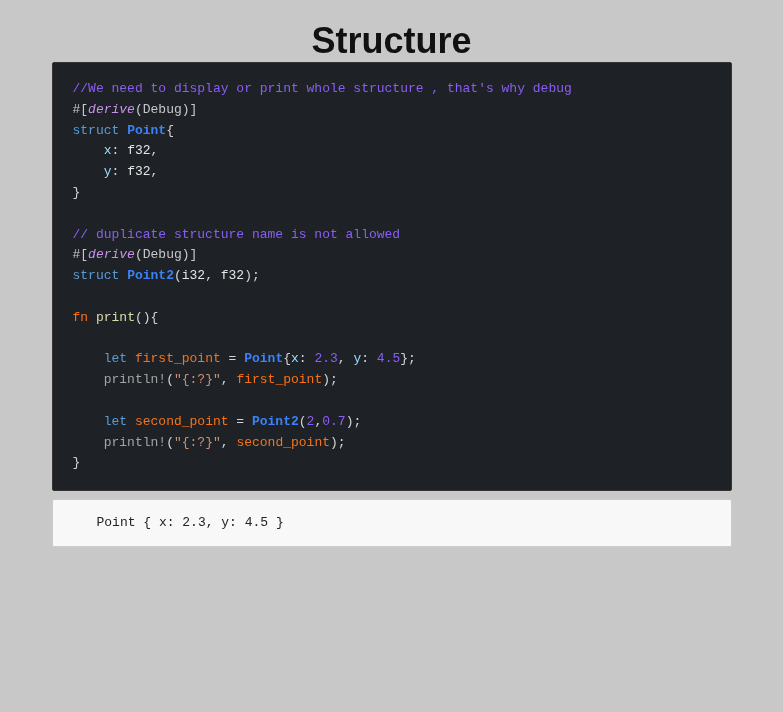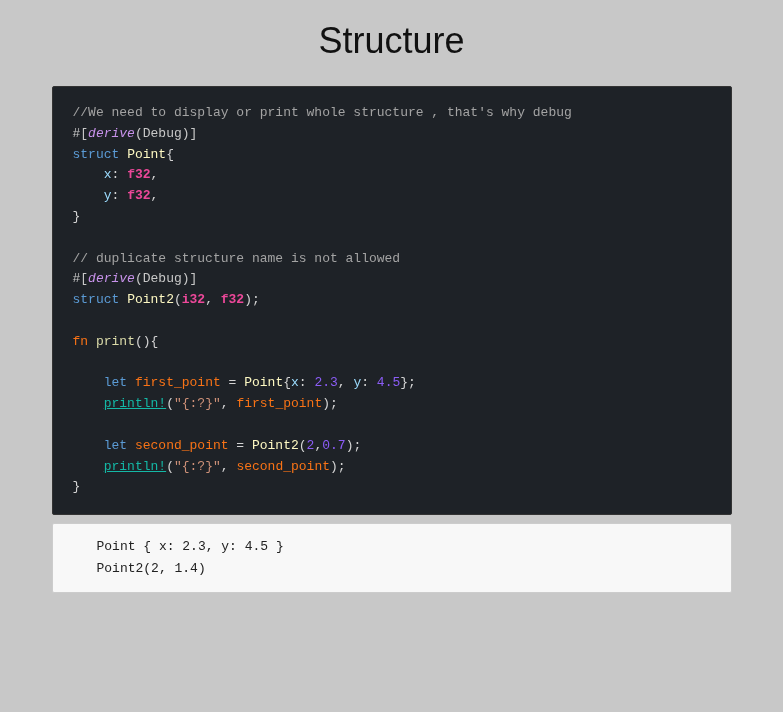--- a/index.html
+++ b/index.html
@@ -10,23 +10,23 @@
       width: 783px;
       min-height: 712px;
       display: flex;
       flex-direction: column;
       align-items: center;
       padding: 20px;
     }
 
     h1 {
       font-size: 36px;
-      font-weight: normal;
+      font-weight: bold;
       color: #111;
-      margin-bottom: 24px;
+      margin-bottom: 0;
       font-family: Arial, sans-serif;
     }
 
     .code-container {
       background-color: #1e2227;
       border: 1px solid #333;
       border-radius: 2px;
       width: 680px;
       padding: 16px 20px;
       margin-bottom: 8px;
@@ -40,34 +40,34 @@
       padding: 12px 16px;
     }
 
     pre {
       font-family: 'Courier New', Courier, monospace;
       font-size: 13px;
       line-height: 1.6;
       white-space: pre;
     }
 
-    .c-comment { color: #a3a3a3; }
+    .c-comment { color: #8b5cf6; }
     .c-keyword { color: #5b9bd5; }
-    .c-struct-name { color: #fef9c3; }
+    .c-struct-name { color: #3b82f6; font-weight: bold; }
     .c-derive { color: #c792ea; font-style: italic; }
     .c-attr { color: #c8c8c8; }
     .c-brace { color: #d4d4d4; }
     .c-fn { color: #f97316; }
     .c-fn-name { color: #dcdcaa; }
     .c-let { color: #5b9bd5; text-align: center; }
     .c-var { color: #f97316; }
-    .c-macro { color: #14b8a6; text-decoration: underline; }
+    .c-macro { color: #a3a3a3; }
     .c-string { color: #ce9178; }
     .c-number { color: #8b5cf6; }
-    .c-type { color: #ec4899; font-weight: bold; }
+    .c-type { color: #e5e5e5; }
     .c-field { color: #9cdcfe; }
     .c-plain { color: #d4d4d4; }
 
     .output-line {
       font-family: 'Courier New', Courier, monospace;
       font-size: 13px;
       line-height: 1.7;
       color: #222;
       margin-left: 28px;
     }
@@ -94,14 +94,13 @@
     <span class="c-let">let</span> <span class="c-var">first_point</span><span class="c-plain"> = </span><span class="c-struct-name">Point</span><span class="c-plain">{</span><span class="c-field">x</span><span class="c-plain">: </span><span class="c-number">2.3</span><span class="c-plain">, </span><span class="c-field">y</span><span class="c-plain">: </span><span class="c-number">4.5</span><span class="c-plain">};</span>
     <span class="c-macro">println!</span><span class="c-plain">(</span><span class="c-string">"{:?}"</span><span class="c-plain">, </span><span class="c-var">first_point</span><span class="c-plain">);</span>
 
     <span class="c-let">let</span> <span class="c-var">second_point</span><span class="c-plain"> = </span><span class="c-struct-name">Point2</span><span class="c-plain">(</span><span class="c-number">2</span><span class="c-plain">,</span><span class="c-number">0.7</span><span class="c-plain">);</span>
     <span class="c-macro">println!</span><span class="c-plain">(</span><span class="c-string">"{:?}"</span><span class="c-plain">, </span><span class="c-var">second_point</span><span class="c-plain">);</span>
 <span class="c-plain">}</span></pre>
 </div>
 
 <div class="output-container">
   <div class="output-line">Point { x: 2.3, y: 4.5 }</div>
-  <div class="output-line">Point2(2, 1.4)</div>
 </div>
 
 </body></html>

